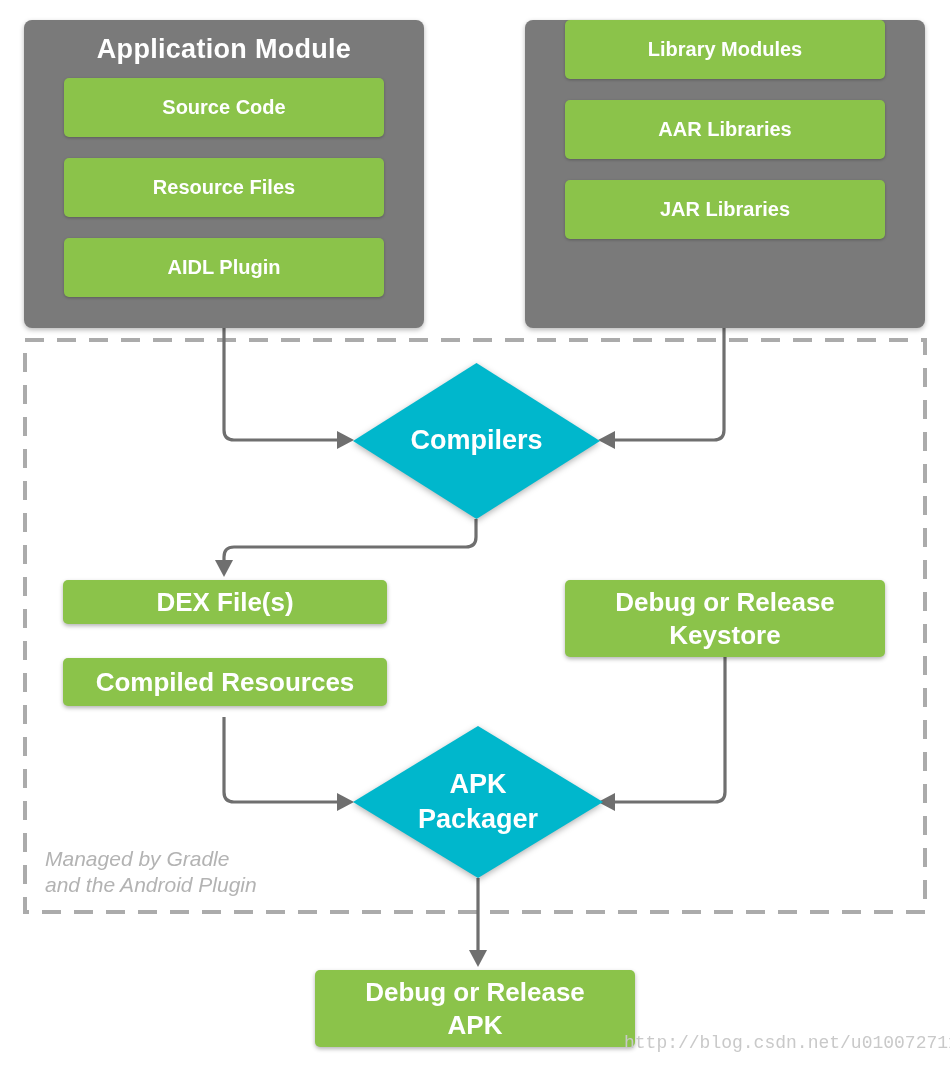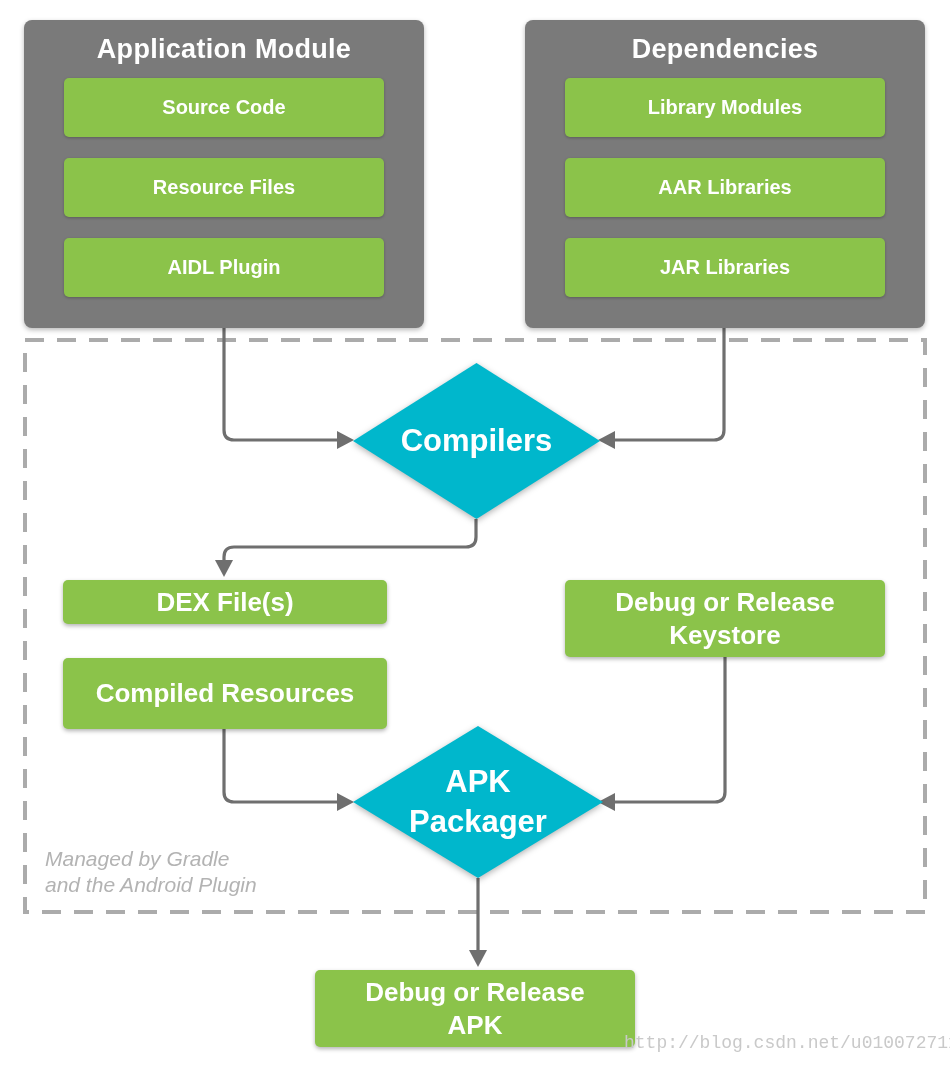--- a/index.html
+++ b/index.html
@@ -70,21 +70,21 @@
   }
   .diamond {
     width: 100%;
     height: 100%;
     background: #00b7cc;
     clip-path: polygon(50% 0, 100% 50%, 50% 100%, 0 50%);
     display: flex;
     align-items: center;
     justify-content: center;
     color: #ffffff;
-    font-size: 31px;
+    font-size: 27px;
     font-weight: bold;
     text-align: center;
     line-height: 1.3;
   }
   .managed-note {
     position: absolute;
     left: 45px;
     top: 846px;
     font-size: 21px;
     font-style: italic;
@@ -131,37 +131,36 @@
   </svg>
 
   <div class="module-box" style="left:24px; top:20px;">
     <div class="module-title">Application Module</div>
     <div class="green-item">Source Code</div>
     <div class="green-item">Resource Files</div>
     <div class="green-item">AIDL Plugin</div>
   </div>
 
   <div class="module-box" style="left:525px; top:20px;">
-    <div class="module-title">Dependencies</div>
     <div class="green-item">Library Modules</div>
     <div class="green-item">AAR Libraries</div>
     <div class="green-item">JAR Libraries</div>
   </div>
 
   <div class="diamond-wrap" style="left:353px; top:363px; width:247px; height:156px;">
     <div class="diamond">
       <span>Compilers</span>
     </div>
   </div>
 
   <div class="green-node" style="left:63px; top:580px; width:324px; height:44px;">
     <span>DEX File(s)</span>
   </div>
 
-  <div class="green-node" style="left:63px; top:658px; width:324px; height:71px;">
+  <div class="green-node" style="left:63px; top:658px; width:324px; height:48px;">
     <span>Compiled Resources</span>
   </div>
 
   <div class="green-node" style="left:565px; top:580px; width:320px; height:77px;">
     <span class="preline">Debug or Release
 Keystore</span>
   </div>
 
   <div class="diamond-wrap" style="left:353px; top:726px; width:250px; height:152px;">
     <div class="diamond">

